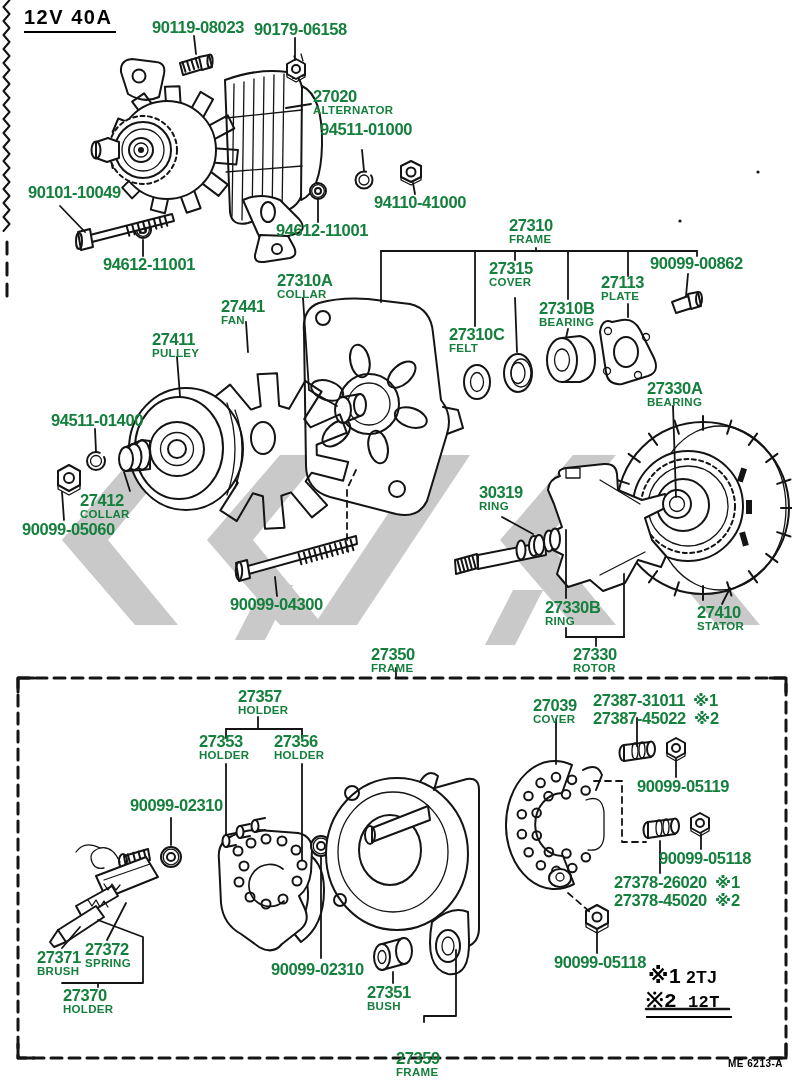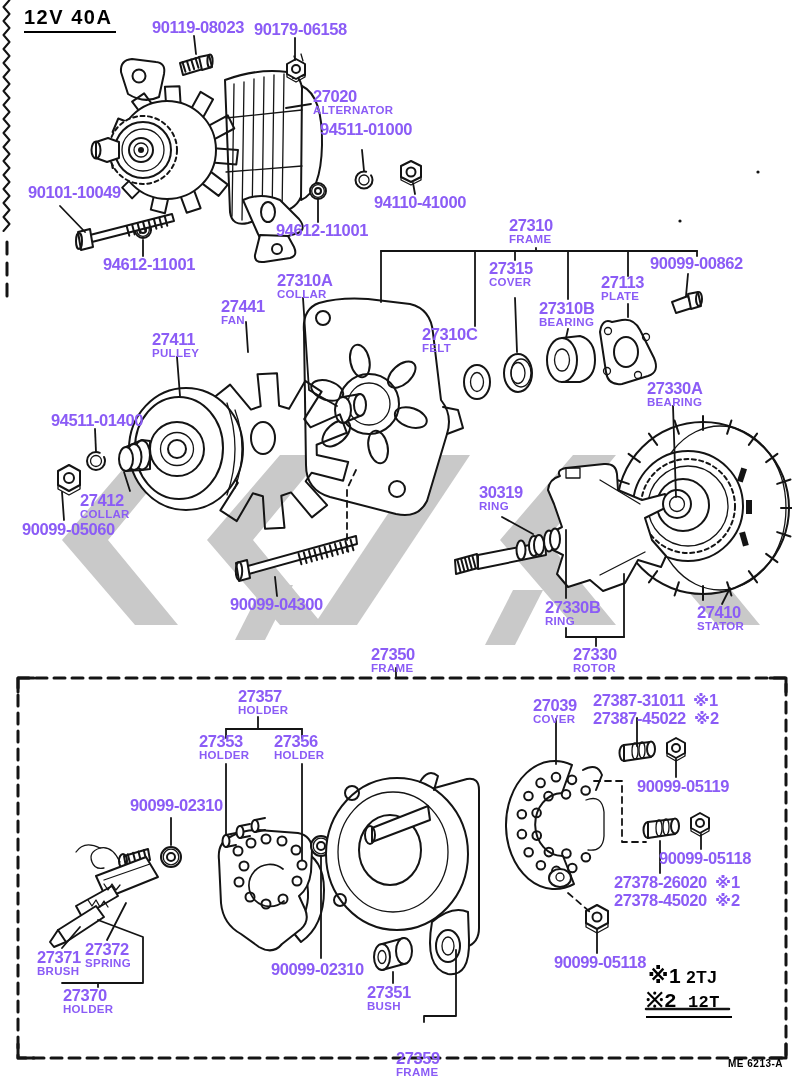--- a/index.html
+++ b/index.html
@@ -11,21 +11,21 @@
   #art .f{fill:#ffffff;}
   #art .dk{fill:#141414;stroke:none;}
   #art .thin{stroke-width:1.3;}
   #art .md{stroke-width:1.7;}
   #art .thk{stroke-width:3;}
   #art .teeth{stroke-dasharray:4 3.5;}
   #art .dashbox{stroke-dasharray:11 7;stroke-width:3;}
   #art .dash{stroke-dasharray:6 5;stroke-width:1.8;}
   #art .ld{stroke-width:1.8;}
   #art .wm{fill:#c9c9c9;stroke:none;}
-  .lbl{position:absolute;color:#8b5cf6;font-weight:700;line-height:1.04;white-space:nowrap;
+  .lbl{position:absolute;color:#15803d;font-weight:700;line-height:1.04;white-space:nowrap;
        letter-spacing:-0.4px;}
   .lbl .n{font-size:16.5px;display:block;}
   .lbl .s{font-size:11.5px;display:block;letter-spacing:0.3px;}
   .lbl .rf{margin-left:8px;letter-spacing:0;}
   .spec{position:absolute;left:24px;top:6px;font-size:20px;font-weight:700;letter-spacing:1.5px;
         border-bottom:2.5px solid #000;padding:0 4px 2px 0;}
   .note{position:absolute;font-size:17px;font-weight:700;letter-spacing:0.5px;}
   .note .mark{font-size:21px;font-weight:700;}
   .note2{border-bottom:2.5px solid #000;padding:0 12px 3px 0;font-family:Liberation Mono, monospace;}
   .code{position:absolute;font-size:10px;font-weight:700;letter-spacing:0.5px;}
@@ -557,21 +557,21 @@
       <span class="s">BEARING</span>
     </div>
   <div class="lbl" style="left:277px;top:272px">
       <span class="n">27310A</span>
       <span class="s">COLLAR</span>
     </div>
   <div class="lbl" style="left:221px;top:298px">
       <span class="n">27441</span>
       <span class="s">FAN</span>
     </div>
-  <div class="lbl" style="left:422px;top:326px">
+  <div class="lbl" style="left:449px;top:326px">
       <span class="n">27310C</span>
       <span class="s">FELT</span>
     </div>
   <div class="lbl" style="left:152px;top:331px">
       <span class="n">27411</span>
       <span class="s">PULLEY</span>
     </div>
   <div class="lbl" style="left:647px;top:380px">
       <span class="n">27330A</span>
       <span class="s">BEARING</span>

